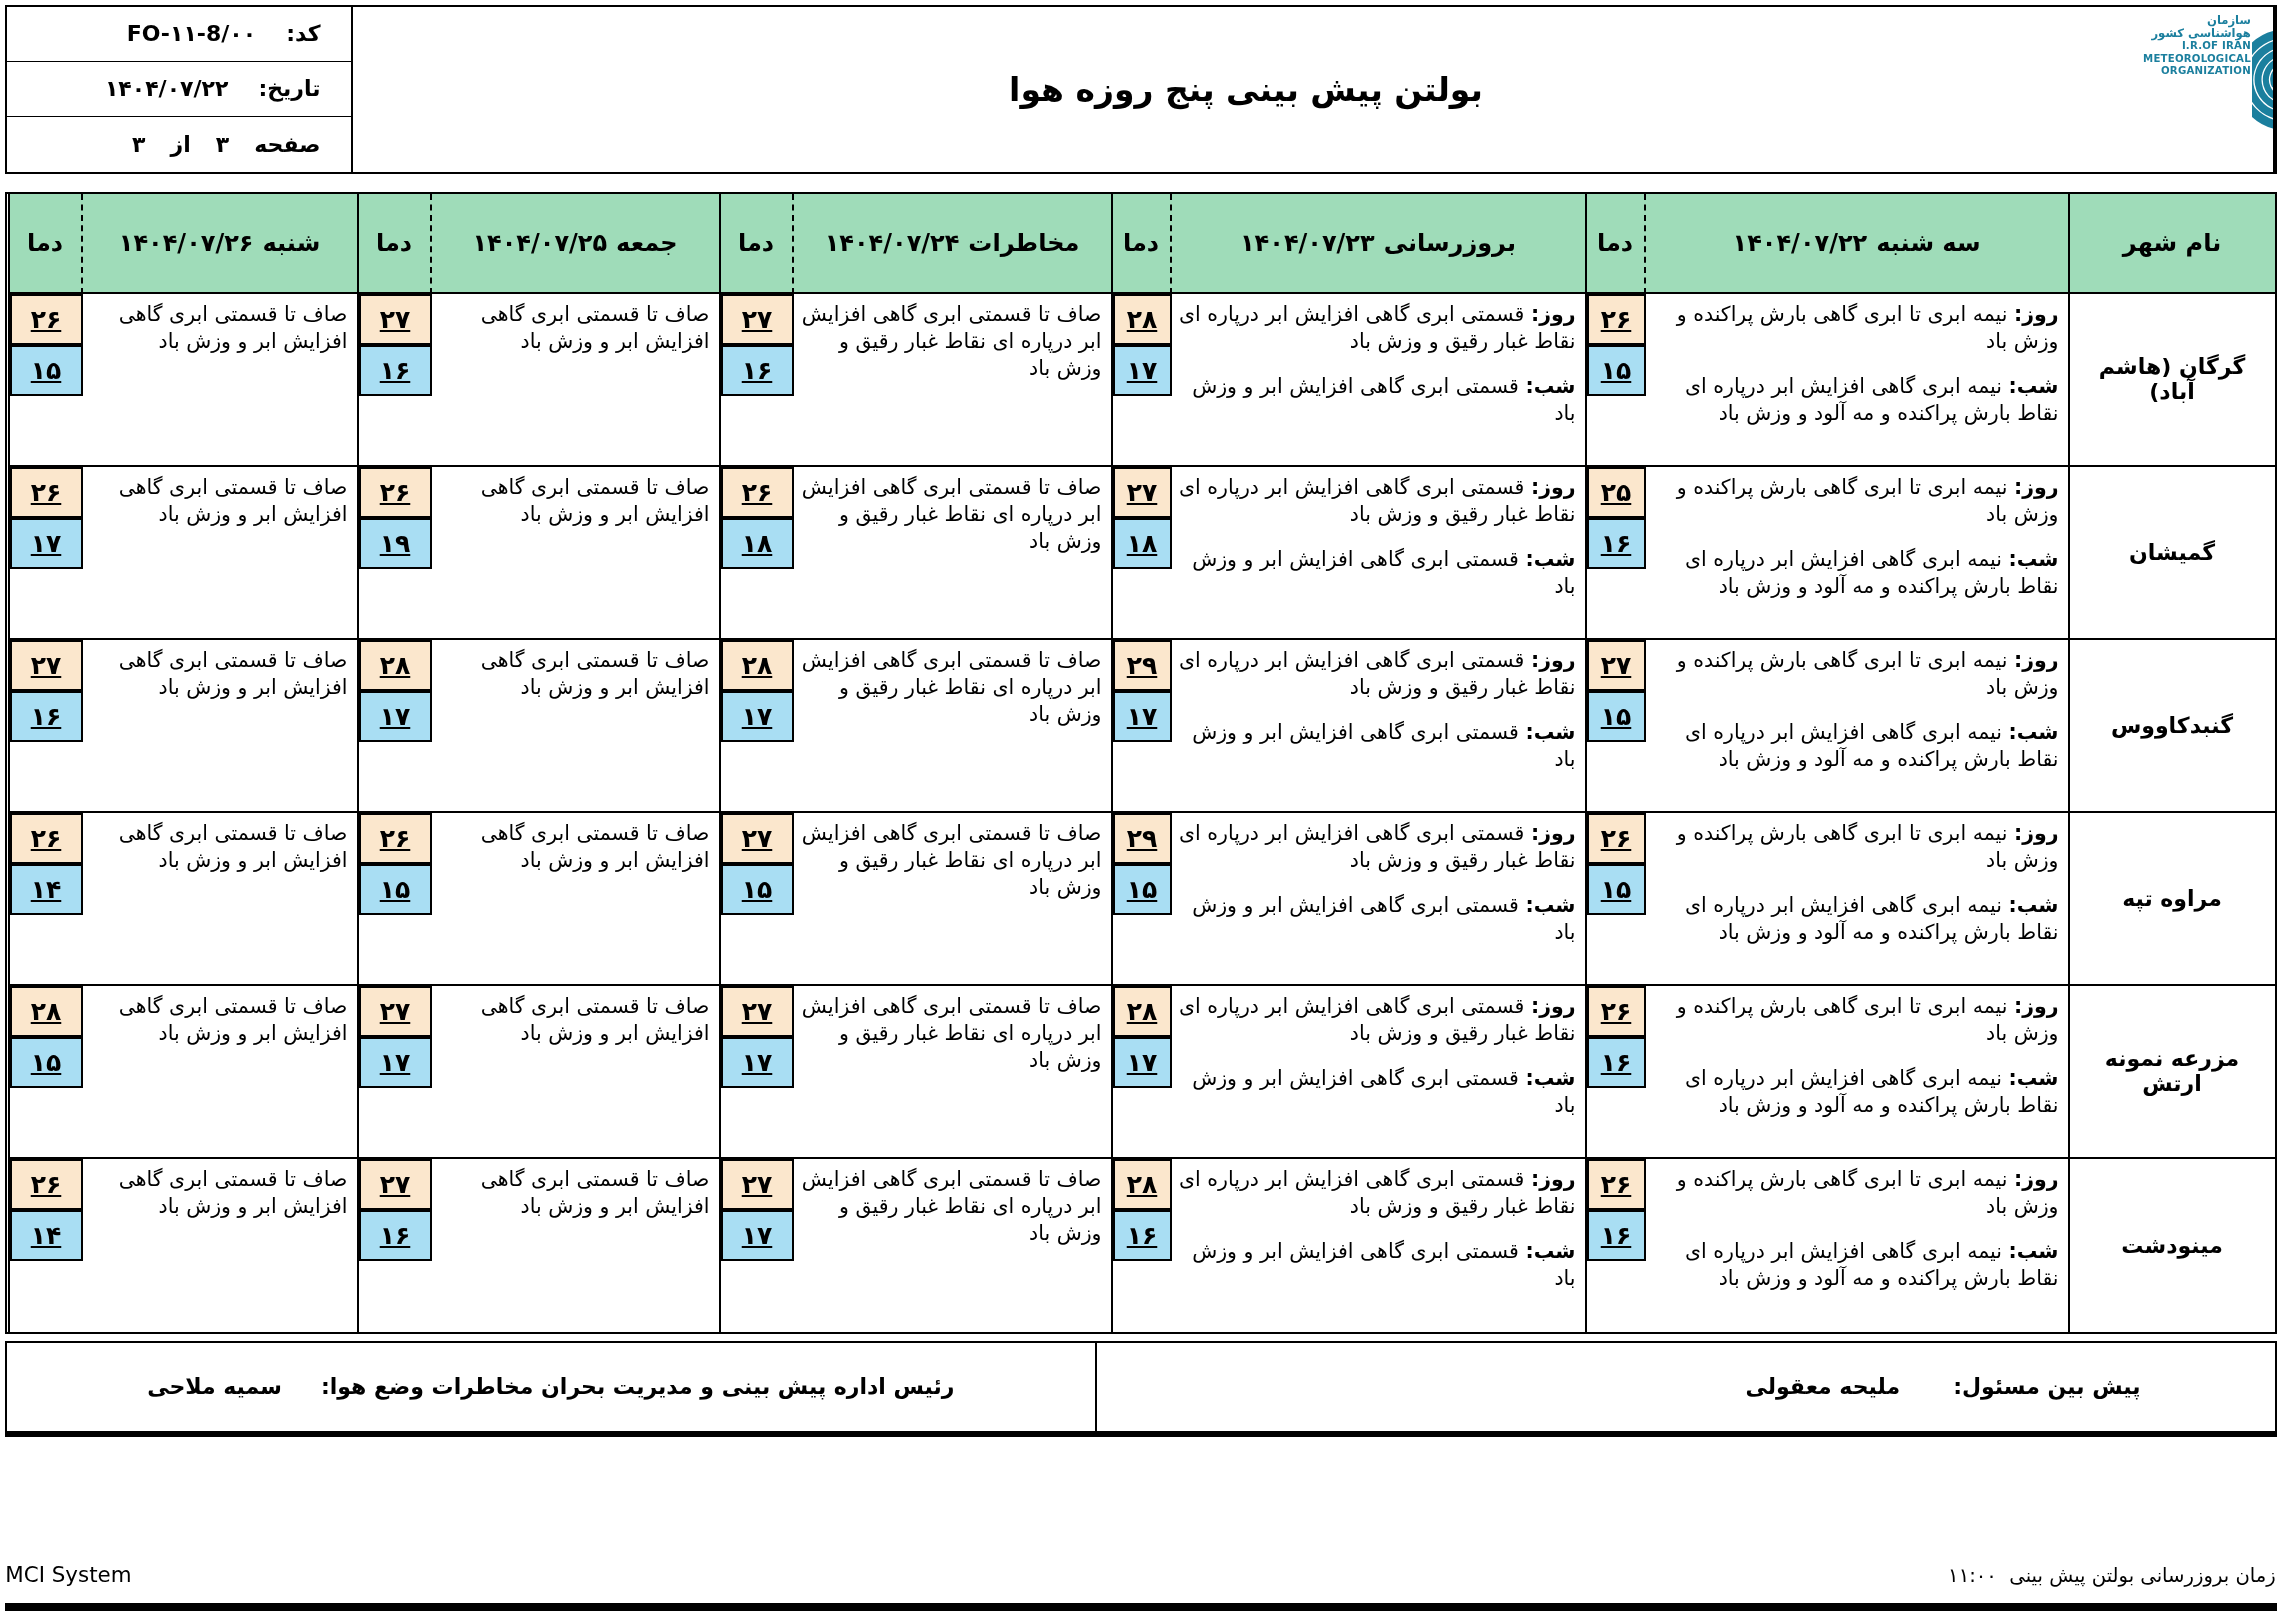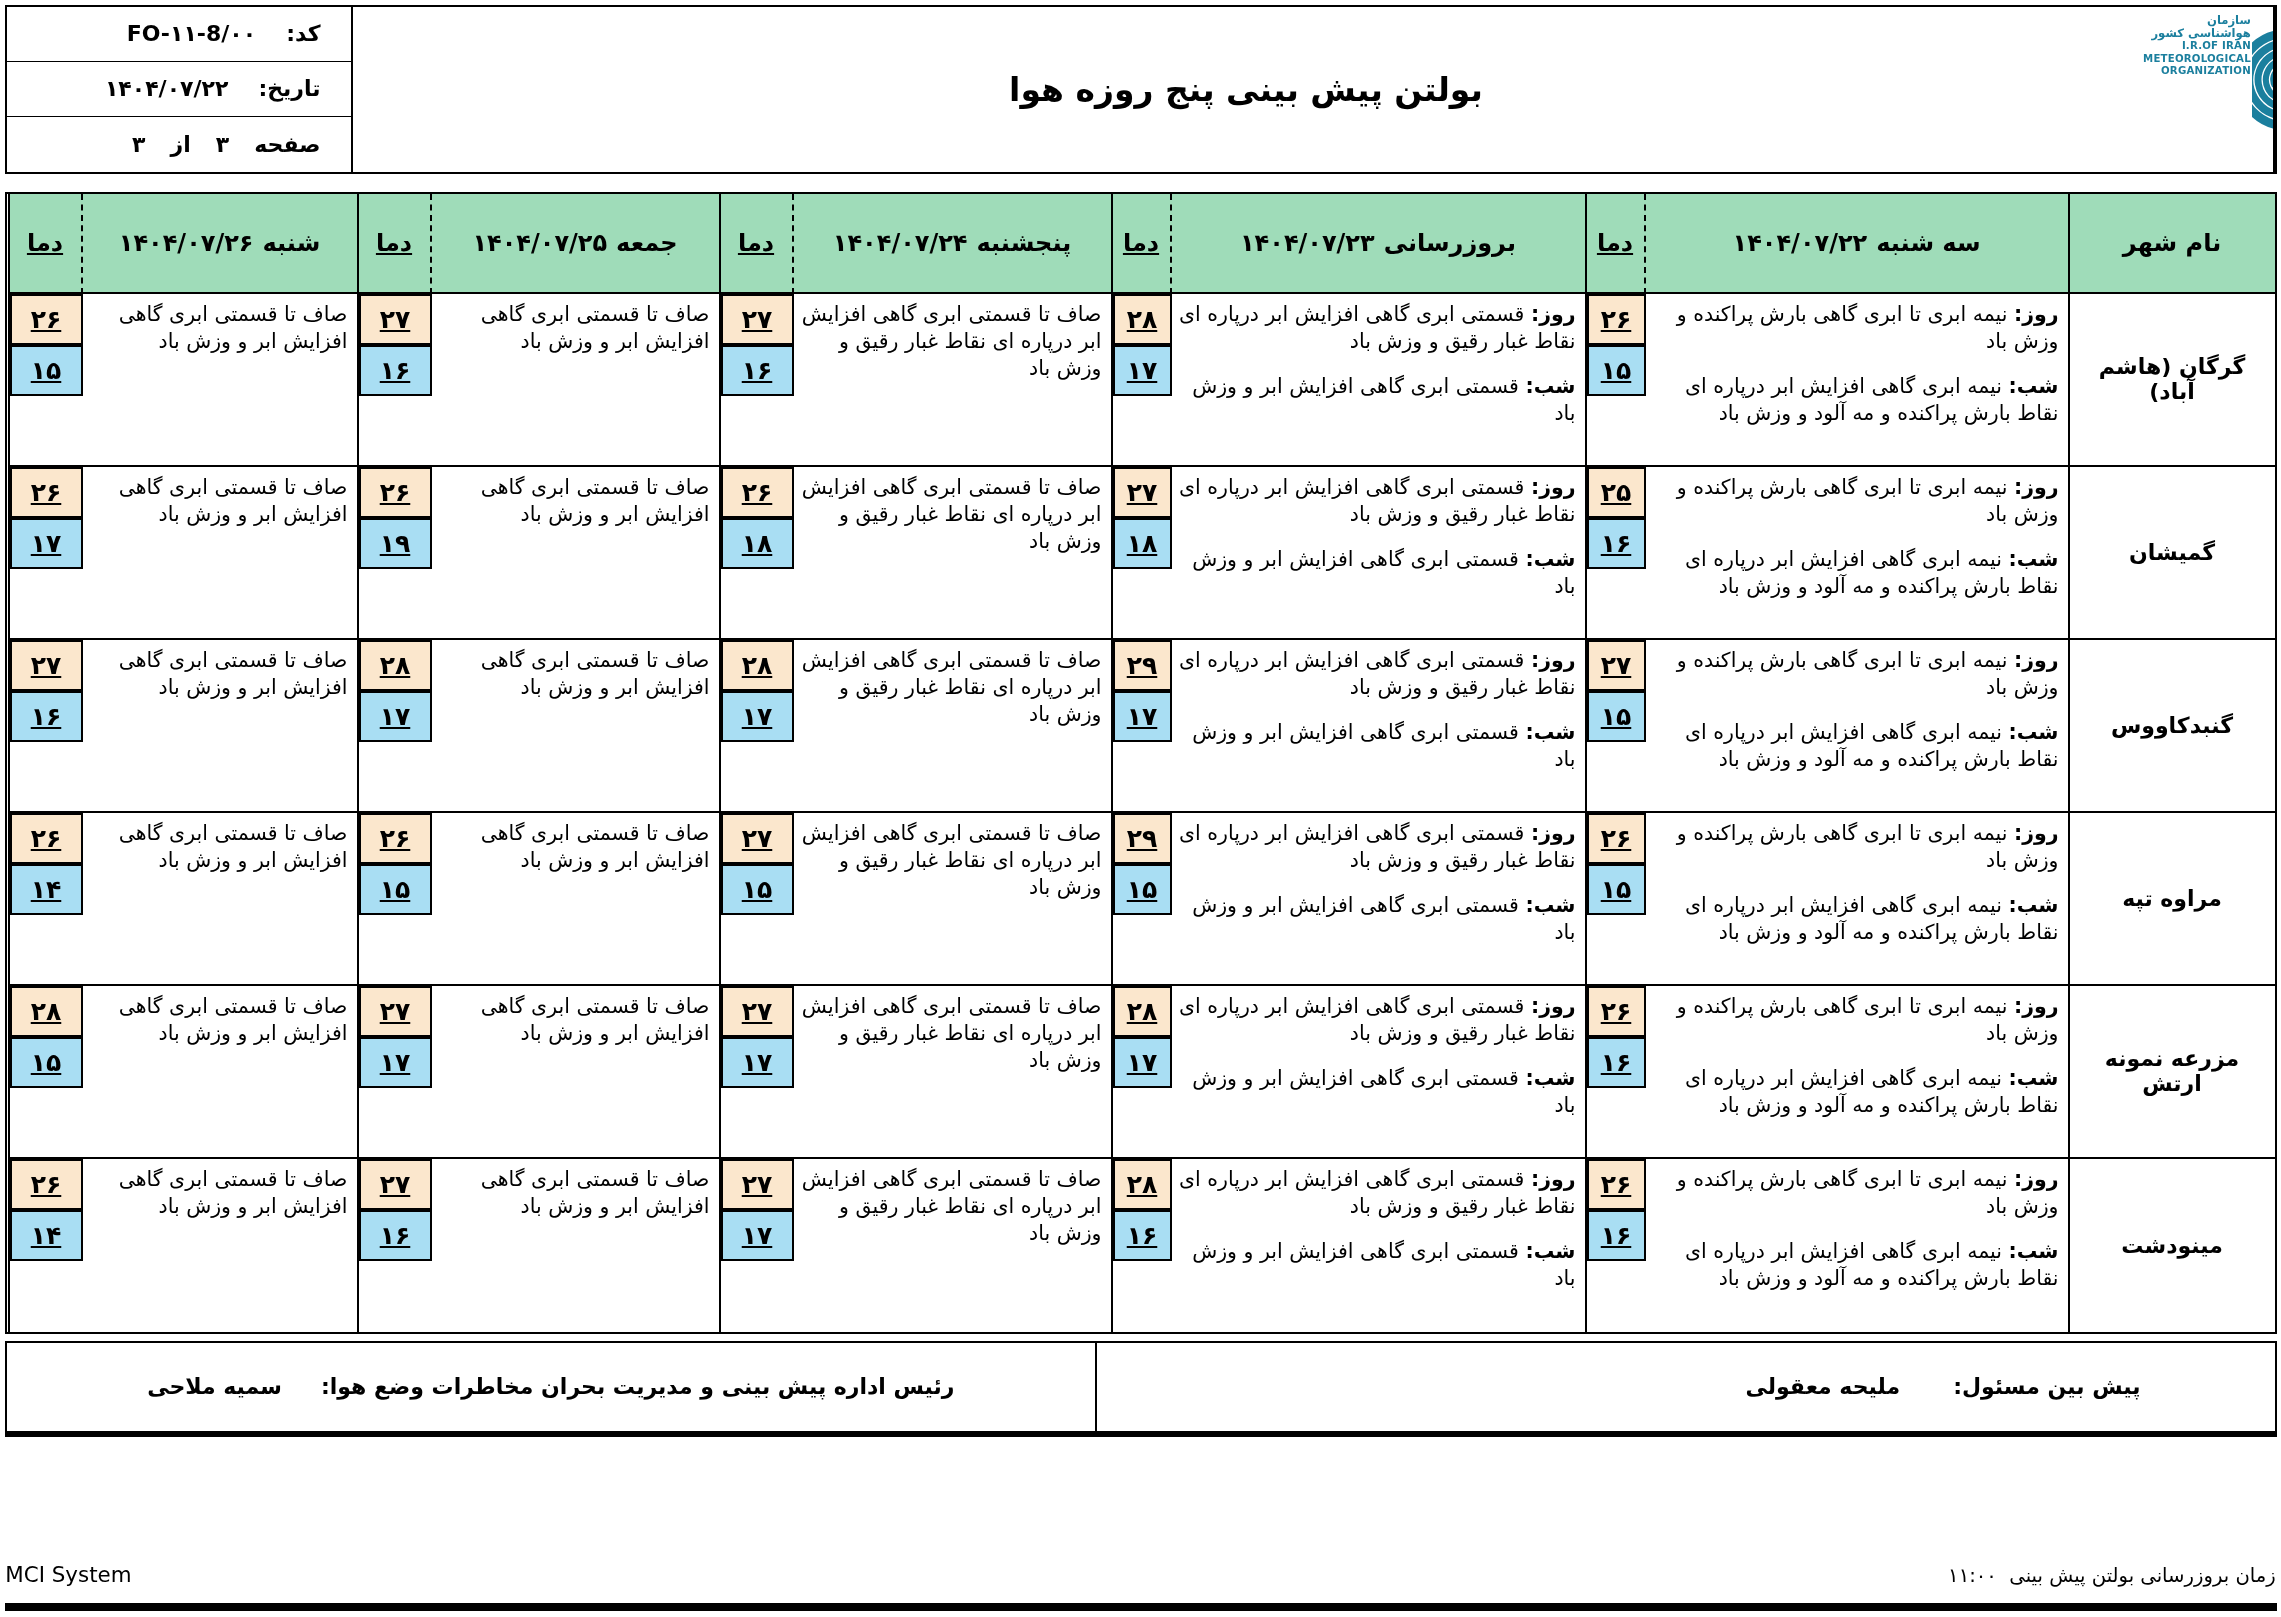--- a/index.html
+++ b/index.html
@@ -26,21 +26,21 @@
 
   
   #forecast-table{
     margin-top:18px;display:grid;border:2.2px solid #000;box-sizing:border-box;background:#fff;
     grid-template-columns:207px 422px 61px 413px 61px 317px 75px 287px 75px 274px 75px;
     grid-template-rows:100px repeat(6,173px);
   }
   .th,.td{box-sizing:border-box;border-bottom:2.2px solid #000;overflow:hidden;}
   .th{background:var(--header-bg,#9fdcb9);display:flex;align-items:center;justify-content:center;
       font-weight:bold;font-size:24px;border-bottom-width:2.7px;gap:9px;text-align:center;}
-  .th-temp{border-inline-start:2.7px dashed #000;border-inline-end:2.2px solid #000;text-decoration:underline;}
+  .th-temp{border-inline-start:2.7px dashed #000;border-inline-end:2.2px solid #000;}
   .th-city{border-inline-end:2.2px solid #000;}
   .td-city{border-inline-end:2.2px solid #000;display:flex;align-items:center;justify-content:center;
       font-weight:bold;font-size:22px;text-align:center;padding:0 5.3px;}
   .td-temp{border-inline-end:2.2px solid #000;padding:0;text-decoration:underline;}
   .last{ }
   .td-text{padding:7.1px 9px 5.3px 7.1px;}
   .fc-p{margin:0 0 18px 0;font-size:20.5px;line-height:1.33;text-align:start;}
   .fc-p:last-child{margin-bottom:0;}
   .fc-p b{font-weight:bold;}
   .tbox{height:47px;border:2.7px solid #000;box-sizing:content-box;display:flex;align-items:center;justify-content:center;
@@ -114,21 +114,21 @@
         <span>سه شنبه</span>
         <span class="ltr">۱۴۰۴/۰۷/۲۲</span>
       </div>
       <div class="th th-temp">دما</div>
       <div class="th th-date">
         <span>بروزرسانی</span>
         <span class="ltr">۱۴۰۴/۰۷/۲۳</span>
       </div>
       <div class="th th-temp">دما</div>
       <div class="th th-date">
-        <span>پنجشنبه</span>
+        <span>مخاطرات</span>
         <span class="ltr">۱۴۰۴/۰۷/۲۴</span>
       </div>
       <div class="th th-temp">دما</div>
       <div class="th th-date">
         <span>جمعه</span>
         <span class="ltr">۱۴۰۴/۰۷/۲۵</span>
       </div>
       <div class="th th-temp">دما</div>
       <div class="th th-date">
         <span>شنبه</span>

